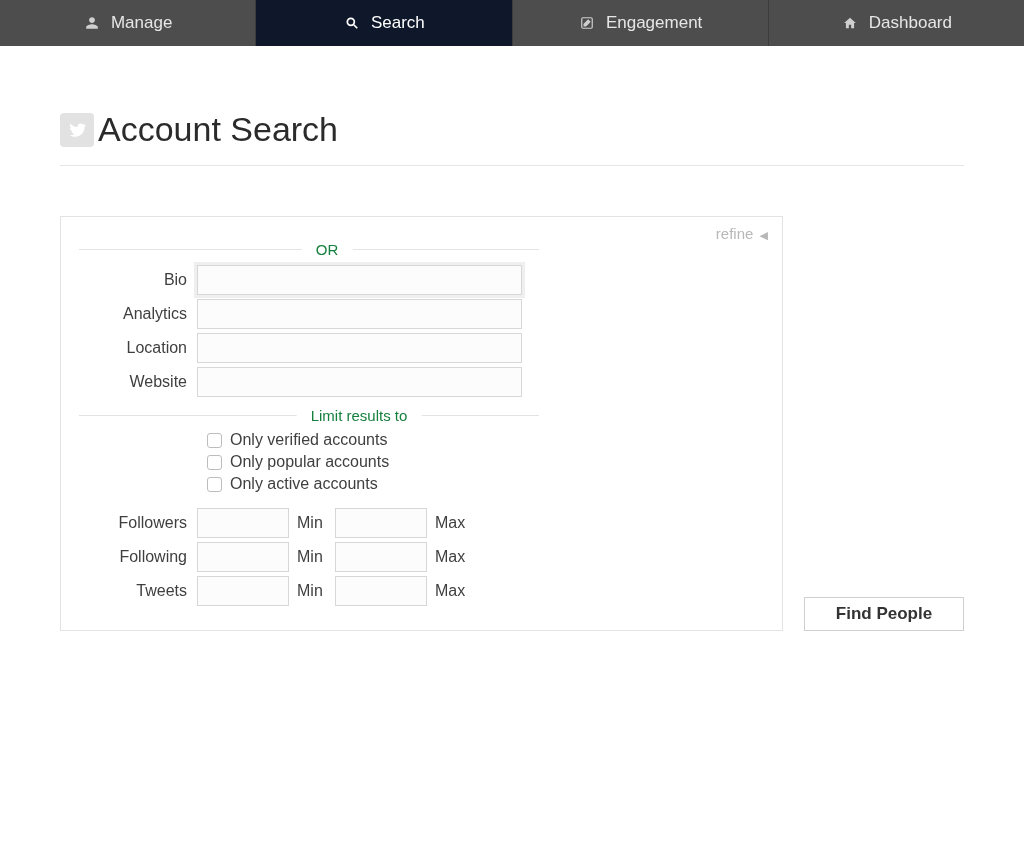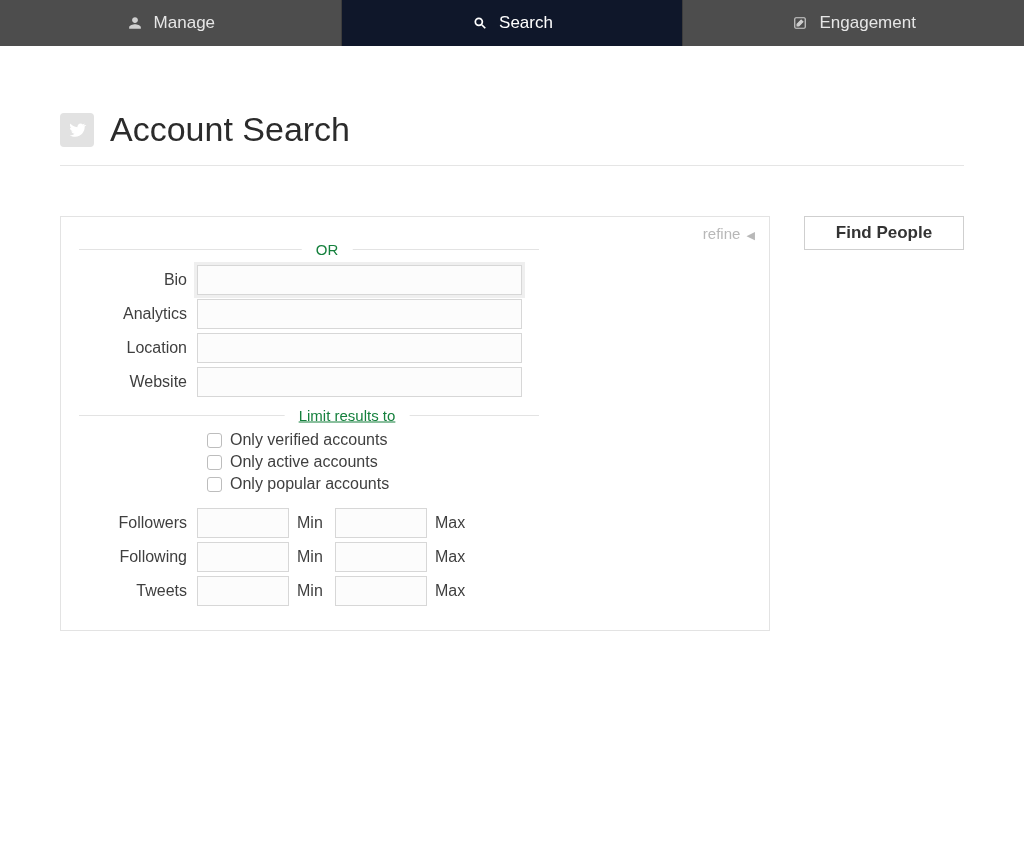--- a/index.html
+++ b/index.html
@@ -46,21 +46,21 @@
   }
   .nav-item.active .nav-icon { opacity: 1; }
 
   
   .page {
     padding: 40px 60px 0 60px;
   }
   .page-title-row {
     display: flex;
     align-items: center;
-    gap: 16px;
+    gap: 4px;
     padding: 24px 0 16px 0;
     border-bottom: 1px solid #e5e5e5;
   }
   .title-icon {
     width: 34px;
     height: 34px;
     border-radius: 4px;
     background: #e2e2e2;
     display: inline-flex;
     align-items: center;
@@ -69,23 +69,23 @@
   }
   h1.page-title {
     font-size: 34px;
     font-weight: 400;
     color: #2b2b2b;
   }
 
   
   .form-area {
     display: flex;
-    gap: 34px;
+    gap: 21px;
     margin-top: 50px;
-    align-items: flex-start;
+    align-items: flex-end;
   }
   .search-box {
     flex: 1;
     border: 1px solid #e3e3e3;
     padding: 14px 18px 20px 18px;
     position: relative;
   }
   .find-people {
     width: 160px;
     text-align: center;
@@ -157,21 +157,21 @@
   .divider-text {
     position: absolute;
     top: 50%;
     transform: translate(-50%, -50%);
     background: #fff;
     padding: 0 14px;
     color: #15803d;
     font-size: 15px;
   }
   .divider.or .divider-text { left: 248px; }
-  .divider.limit .divider-text { left: 268px; text-decoration: underline; }
+  .divider.limit .divider-text { left: 280px; }
 
   .checkbox-block {
     margin-left: 128px;
     margin-bottom: 15px;
   }
   .check-row {
     display: flex;
     align-items: center;
     gap: 8px;
     margin-bottom: 4px;
@@ -237,20 +237,28 @@
   </div>
   <div class="nav-item">
     <span class="nav-icon">
       <svg viewBox="0 0 24 24" width="14" height="14" fill="none" stroke="currentColor" stroke-width="2">
           <rect x="3" y="3" width="18" height="18" rx="2"></rect>
           <path d="M14 7l3 3-7 7H7v-3l7-7z" fill="currentColor"></path>
         </svg>
     </span>
     <span>Engagement</span>
   </div>
+  <div class="nav-item">
+    <span class="nav-icon">
+      <svg viewBox="0 0 24 24" width="14" height="14" fill="currentColor">
+          <path d="M12 3l10 9h-3v9h-5v-6h-4v6H5v-9H2l10-9z"></path>
+        </svg>
+    </span>
+    <span>Dashboard</span>
+  </div>
 </nav>
 
 <div class="page">
   <div class="page-title-row">
     <span class="title-icon">
       <svg viewBox="0 0 24 24" width="20" height="20" fill="#ffffff">
           <path d="M22 5.9c-.7.3-1.5.6-2.3.7.8-.5 1.5-1.3 1.8-2.3-.8.5-1.7.8-2.6 1-1.5-1.6-4.1-1.4-5.5.3-.7.9-1 2-1 3.1-3.3-.2-6.3-1.8-8.3-4.4-1.1 1.9-.5 4.3 1.3 5.5-.6 0-1.2-.2-1.8-.5 0 2 1.4 3.8 3.4 4.2-.6.2-1.3.2-1.9.1.5 1.7 2.1 2.9 3.9 2.9-1.6 1.3-3.6 1.9-5.6 1.8 1.9 1.2 4.1 1.9 6.3 1.9 7.6 0 11.8-6.5 11.5-12.3.8-.6 1.5-1.3 2-2z"></path>
         </svg>
     </span>
     <h1 class="page-title">Account Search</h1>
@@ -295,25 +303,25 @@
         <span class="divider-text">Limit results to</span>
       </div>
 
       <div class="checkbox-block">
         <div class="check-row">
           <span class="fake-check"></span>
           <span>Only verified accounts</span>
         </div>
         <div class="check-row">
           <span class="fake-check"></span>
-          <span>Only active accounts</span>
+          <span>Only popular accounts</span>
         </div>
         <div class="check-row">
           <span class="fake-check"></span>
-          <span>Only popular accounts</span>
+          <span>Only active accounts</span>
         </div>
       </div>
 
       <div class="range-row" style="margin-top:10px;">
         <div class="range-label">Followers</div>
         <input class="range-input" type="text" style="">
         <div class="minmax">Min</div>
         <input class="range-input" type="text" style="">
         <div class="minmax">Max</div>
       </div>

